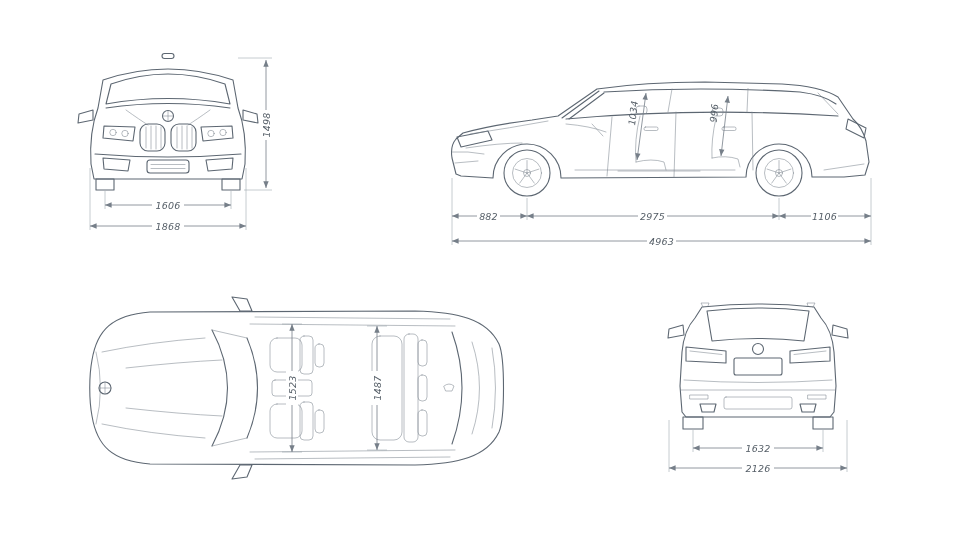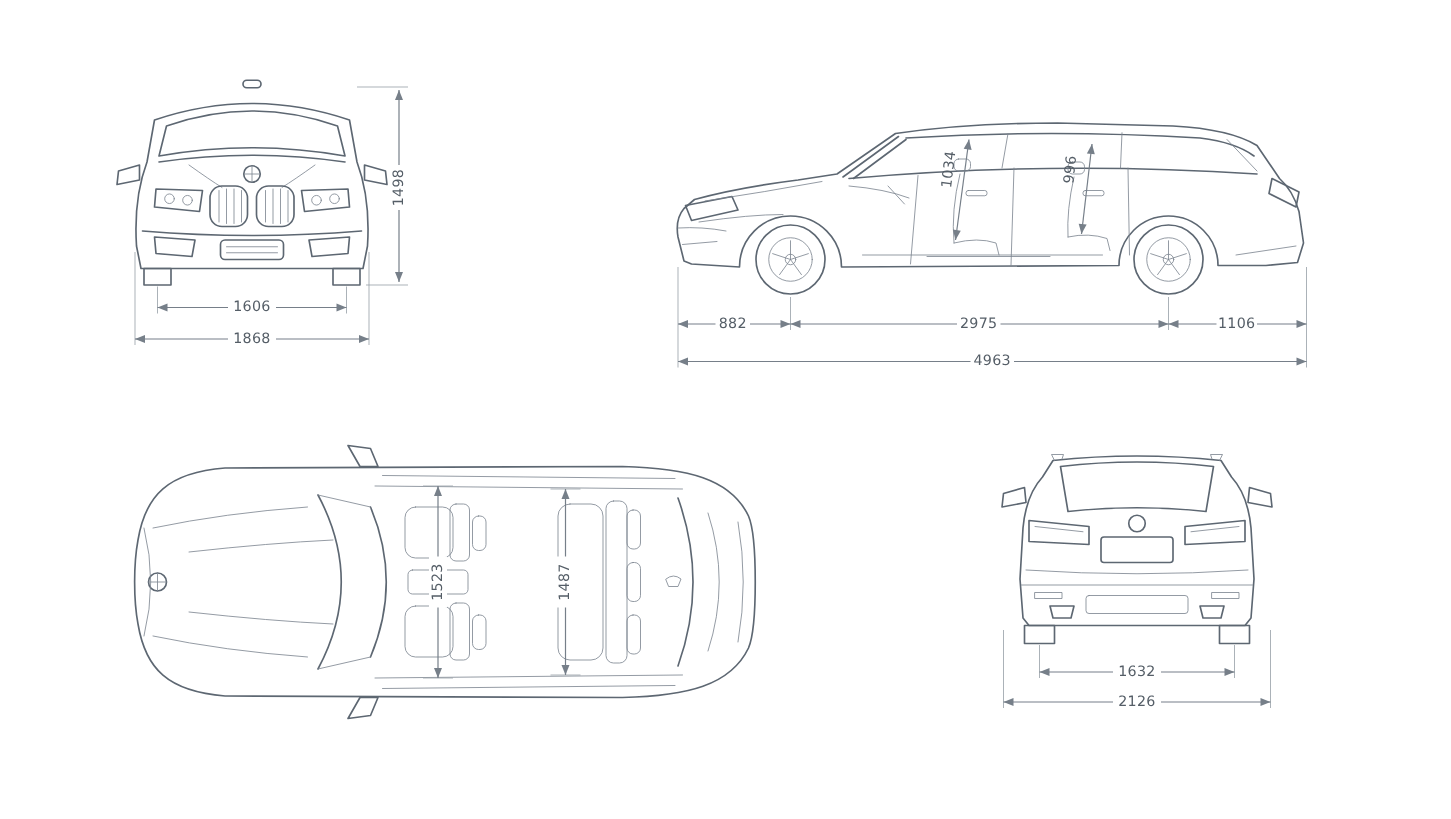--- a/index.html
+++ b/index.html
@@ -7,20 +7,21 @@
     padding: 0;
     background: #ffffff;
     font-family: "DejaVu Sans", "Liberation Sans", sans-serif;
   }
   .canvas {
     position: relative;
     width: 967px;
     height: 508px;
     background: #ffffff;
     overflow: hidden;
+    font-style: italic;
   }
   svg { display: block; }
   .car {
     fill: none;
     stroke: #5d6772;
     stroke-width: 1.1;
     stroke-linecap: round;
     stroke-linejoin: round;
   }
   .thin {

